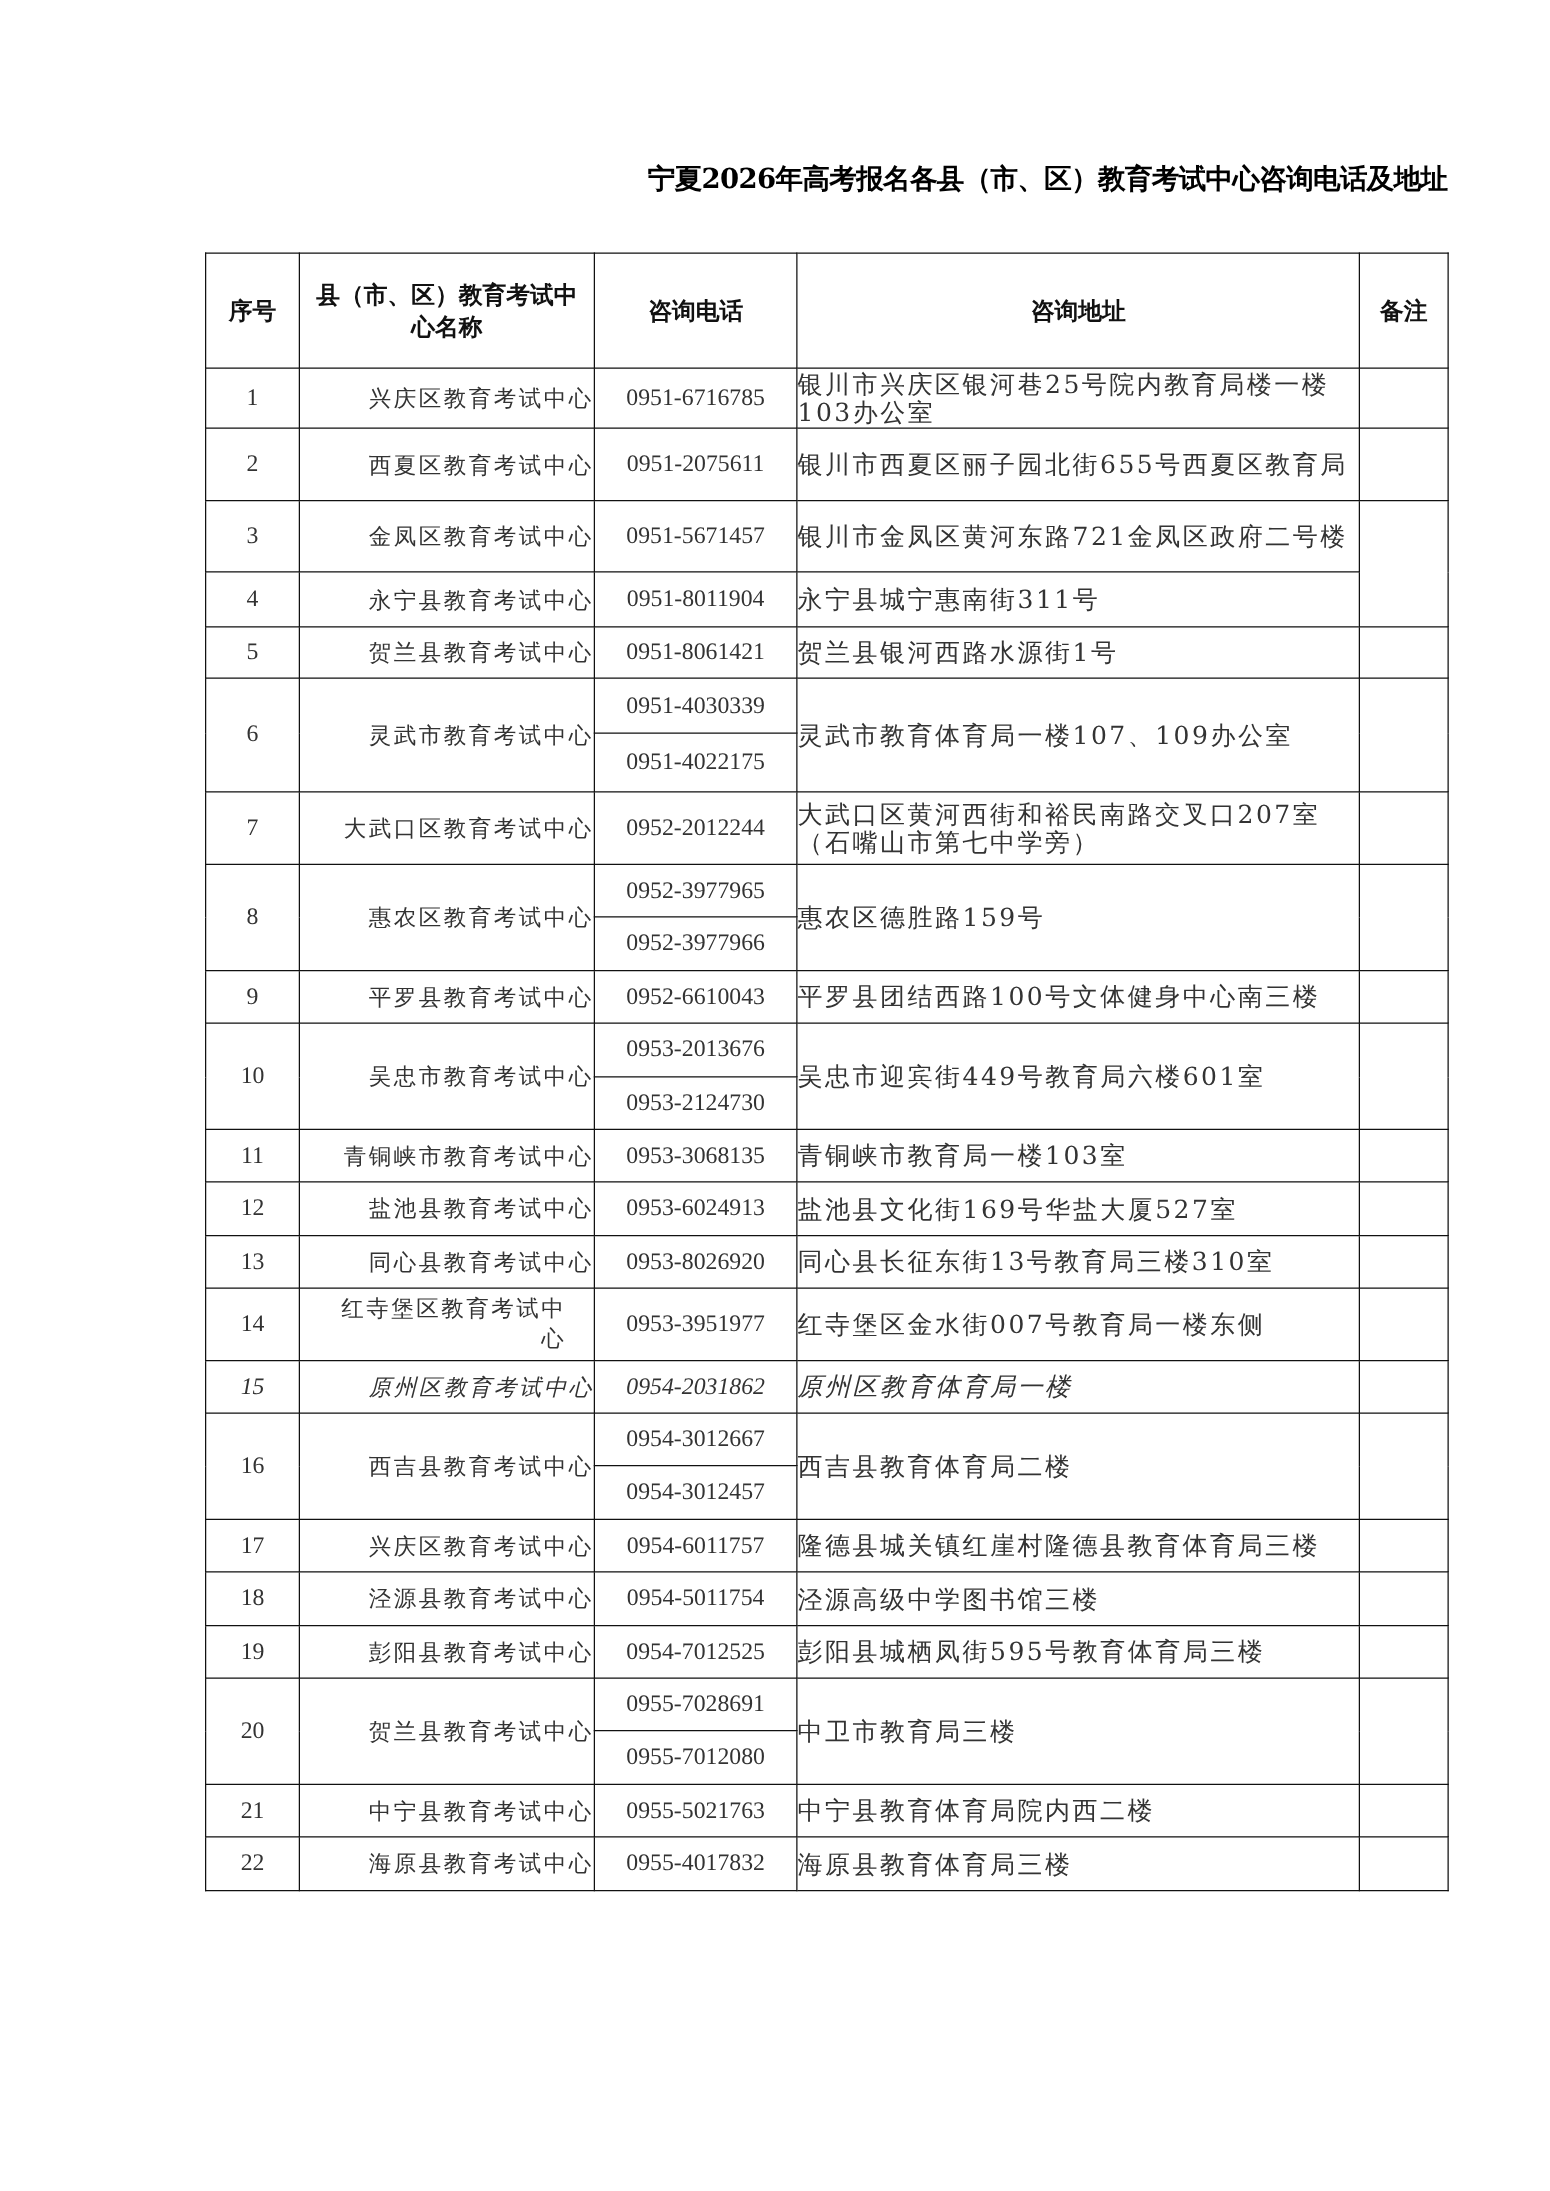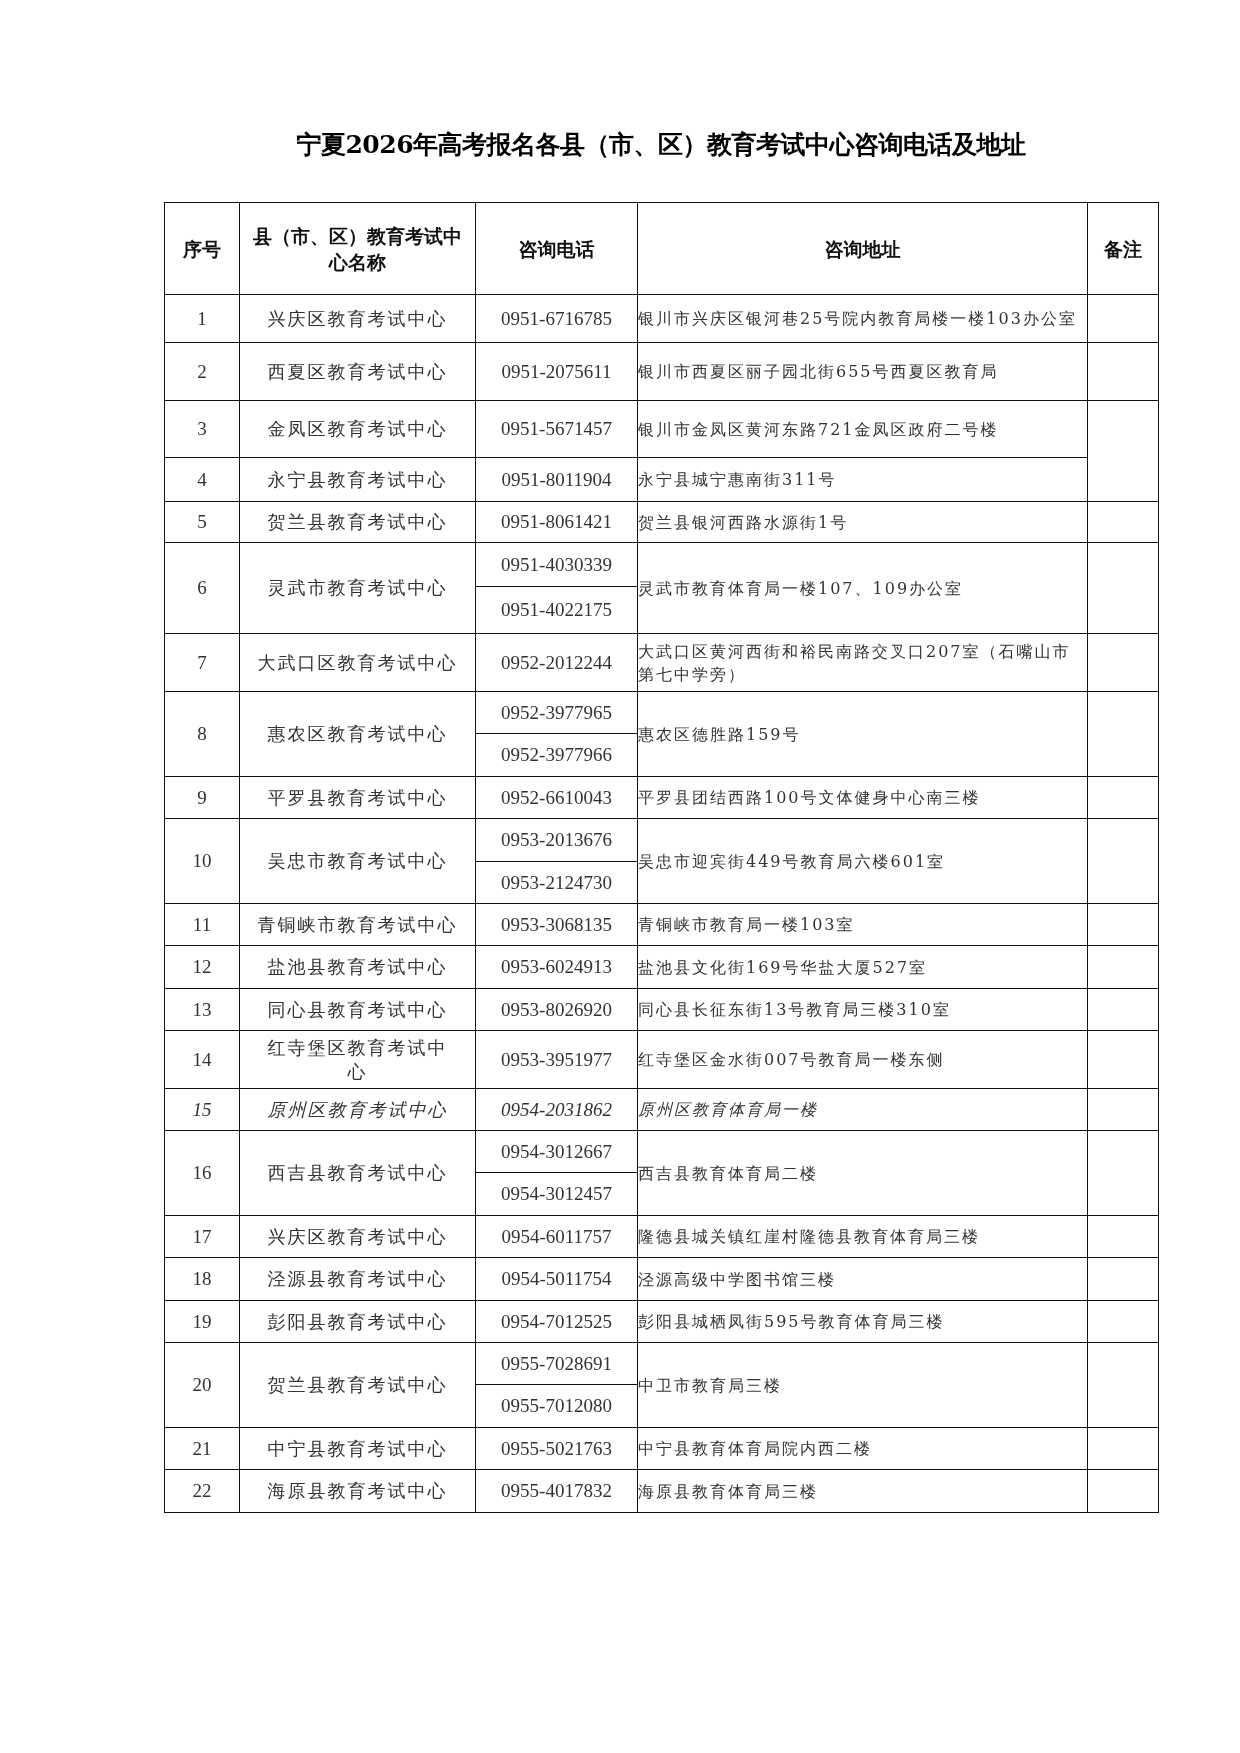--- a/index.html
+++ b/index.html
@@ -1,30 +1,30 @@
 <!DOCTYPE html>
 <html><head>
 <meta charset="utf-8">
 <style>
   html, body { margin: 0; padding: 0; background: #ffffff; }
   body { width: 1240px; height: 1753px; position: relative; overflow: hidden;
          font-family: "DejaVu Serif", "Liberation Serif", serif; color: #1a1a1a; }
-  .title { position: absolute; left: 164px; top: 128px; width: 994px; text-align: center;
+  .title { position: absolute; left: 164px; top: 128px; width: 994px; text-align: right;
            font-family: "DejaVu Serif", "Liberation Serif", serif; font-weight: bold;
-           font-size: 25px; letter-spacing: -0.5px; color: #000; white-space: nowrap; }
+           font-size: 22px; letter-spacing: -0.5px; color: #000; white-space: nowrap; }
   table.grid { position: absolute; left: 164px; top: 202px; border-collapse: collapse;
                table-layout: fixed; width: 994px; }
   table.grid td, table.grid th { border: 1.5px solid #111; padding: 0; vertical-align: middle; }
   th { font-family: "DejaVu Sans", "Liberation Sans", sans-serif; font-weight: bold;
        font-size: 19px; text-align: center; line-height: 26px; color: #111; }
   td { font-size: 18px; color: #333; }
   td.num, td.phone { text-align: center; font-family: "Liberation Serif", "DejaVu Serif", serif; font-size: 19px; }
-  td.name { text-align: center; letter-spacing: 2px; font-size: 18px; }
+  td.name { text-align: right; letter-spacing: 2px; font-size: 18px; }
   td.addr { text-align: left; padding-left: 10px; padding-right: 6px; letter-spacing: 2px;
-            line-height: 23px; font-size: 16px; }
+            line-height: 23px; font-size: 20px; }
   td.remark { }
 </style>
 </head>
 <body>
 
 <div class="title">宁夏2026年高考报名各县（市、区）教育考试中心咨询电话及地址</div>
 
 <table class="grid">
   <colgroup>
     <col style="width:75px">

